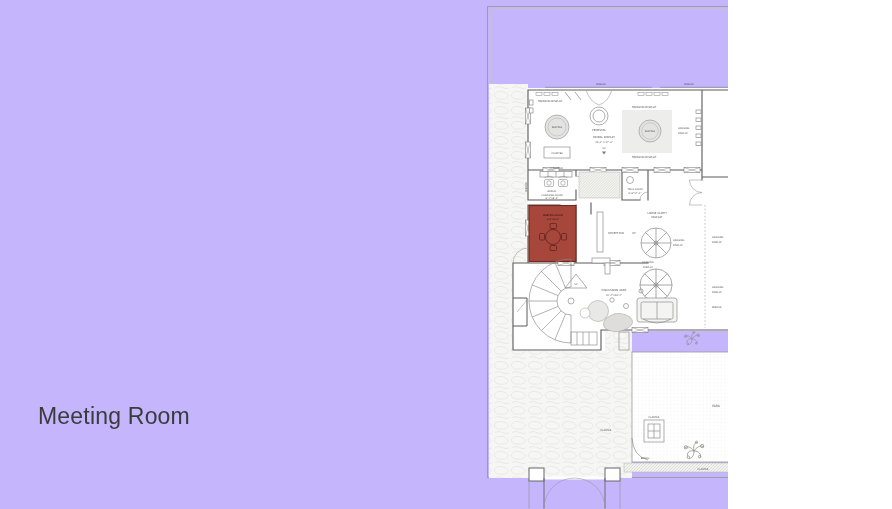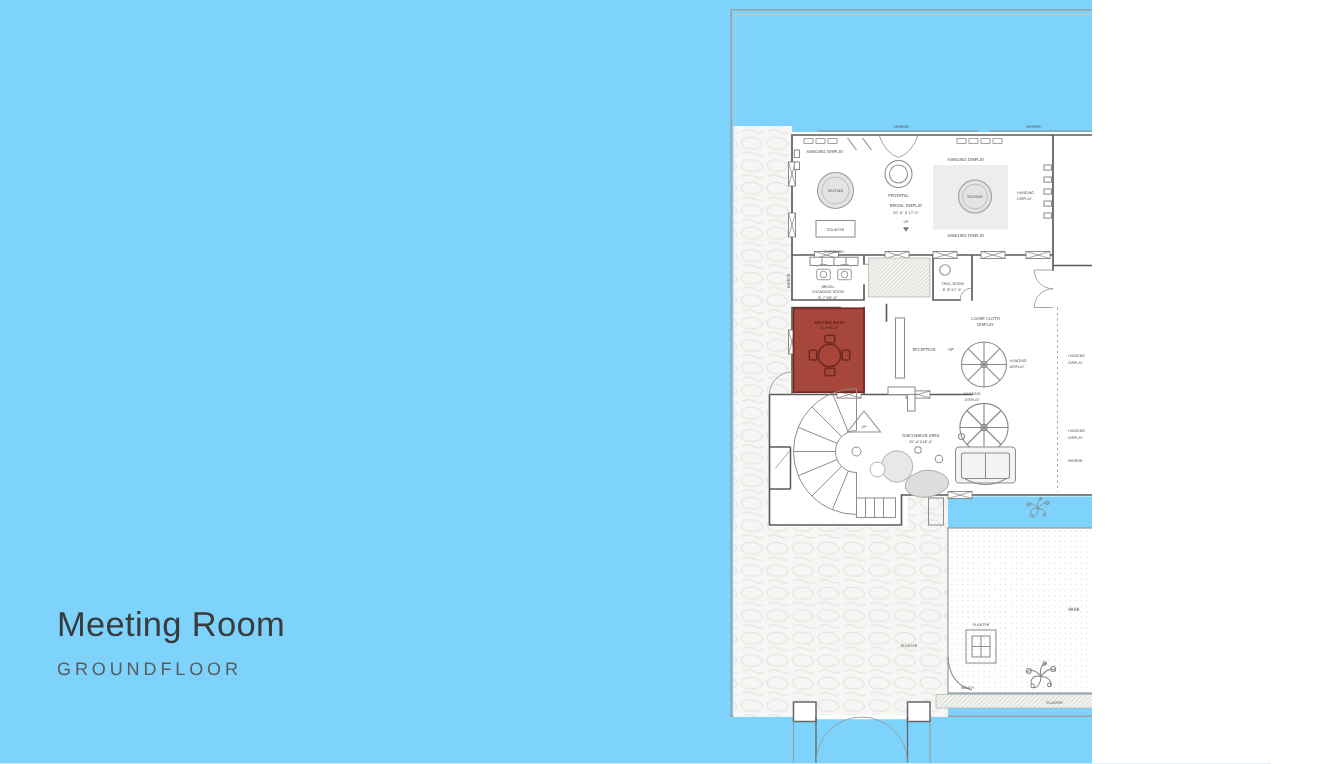--- a/index.html
+++ b/index.html
@@ -1,16 +1,16 @@
 <!DOCTYPE html>
 <html><head>
 <meta charset="utf-8">
 <style>
   html,body{margin:0;padding:0;background:#fff;}
-  .slide{position:relative;width:728px;height:509px;background:#7dd3fc;overflow:hidden;
+  .slide{position:relative;width:728px;height:509px;background:#c4b5fd;overflow:hidden;
          font-family:"Liberation Sans", sans-serif;}
   .title-block{position:absolute;left:38px;top:403px;}
   .slide-title{font-size:23px;color:#3b3b3b;font-weight:400;letter-spacing:0.2px;}
   .slide-subtitle{margin-top:9px;font-size:12px;color:#5a5a5a;letter-spacing:2.6px;}
   .plan-wrap{position:absolute;left:0;top:0;width:892px;height:509px;}
   svg text{font-family:"DejaVu Sans", sans-serif;fill:#555;}
   .lbl{font-size:3px;} .lbl-s{font-size:2.7px;} .lbl-xs{font-size:2.4px;}
   .lbl-red{font-size:2.5px;fill:#2e0f0a;} .lbl-red-xs{font-size:2.2px;fill:#2e0f0a;}
   .wall{stroke:#5a5a5a;stroke-width:1.1;fill:none;stroke-linecap:square;}
   .wall-lt{stroke:#8a8a8a;stroke-width:0.7;fill:none;}
@@ -18,21 +18,20 @@
   .furn{stroke:#8d8d8d;stroke-width:0.7;fill:#ffffff;}
   .furn-nf{stroke:#8d8d8d;stroke-width:0.7;fill:none;}
 </style>
 </head>
 <body>
 
 <div class="slide">
 
   <div class="title-block">
     <div class="slide-title">Meeting Room</div>
-    <div class="slide-subtitle">GROUNDFLOOR</div>
   </div>
 
   <div class="plan-wrap">
   <svg viewBox="0 0 892 509" width="892" height="509">
     <defs>
       <pattern id="flag" width="17" height="15" patternUnits="userSpaceOnUse">
         <rect width="17" height="15" fill="#f6f6f4"></rect>
         <path d="M1,5 Q3,1 8,1.5 Q14,2 15.5,6 Q13,10 8,9 Q3,10 1,5 Z" fill="none" stroke="#e2e2dd" stroke-width="0.7"></path>
         <path d="M2,12.5 Q6,10.5 9.5,12.5 Q13,14.5 16,13" fill="none" stroke="#e2e2dd" stroke-width="0.7"></path>
       </pattern>

